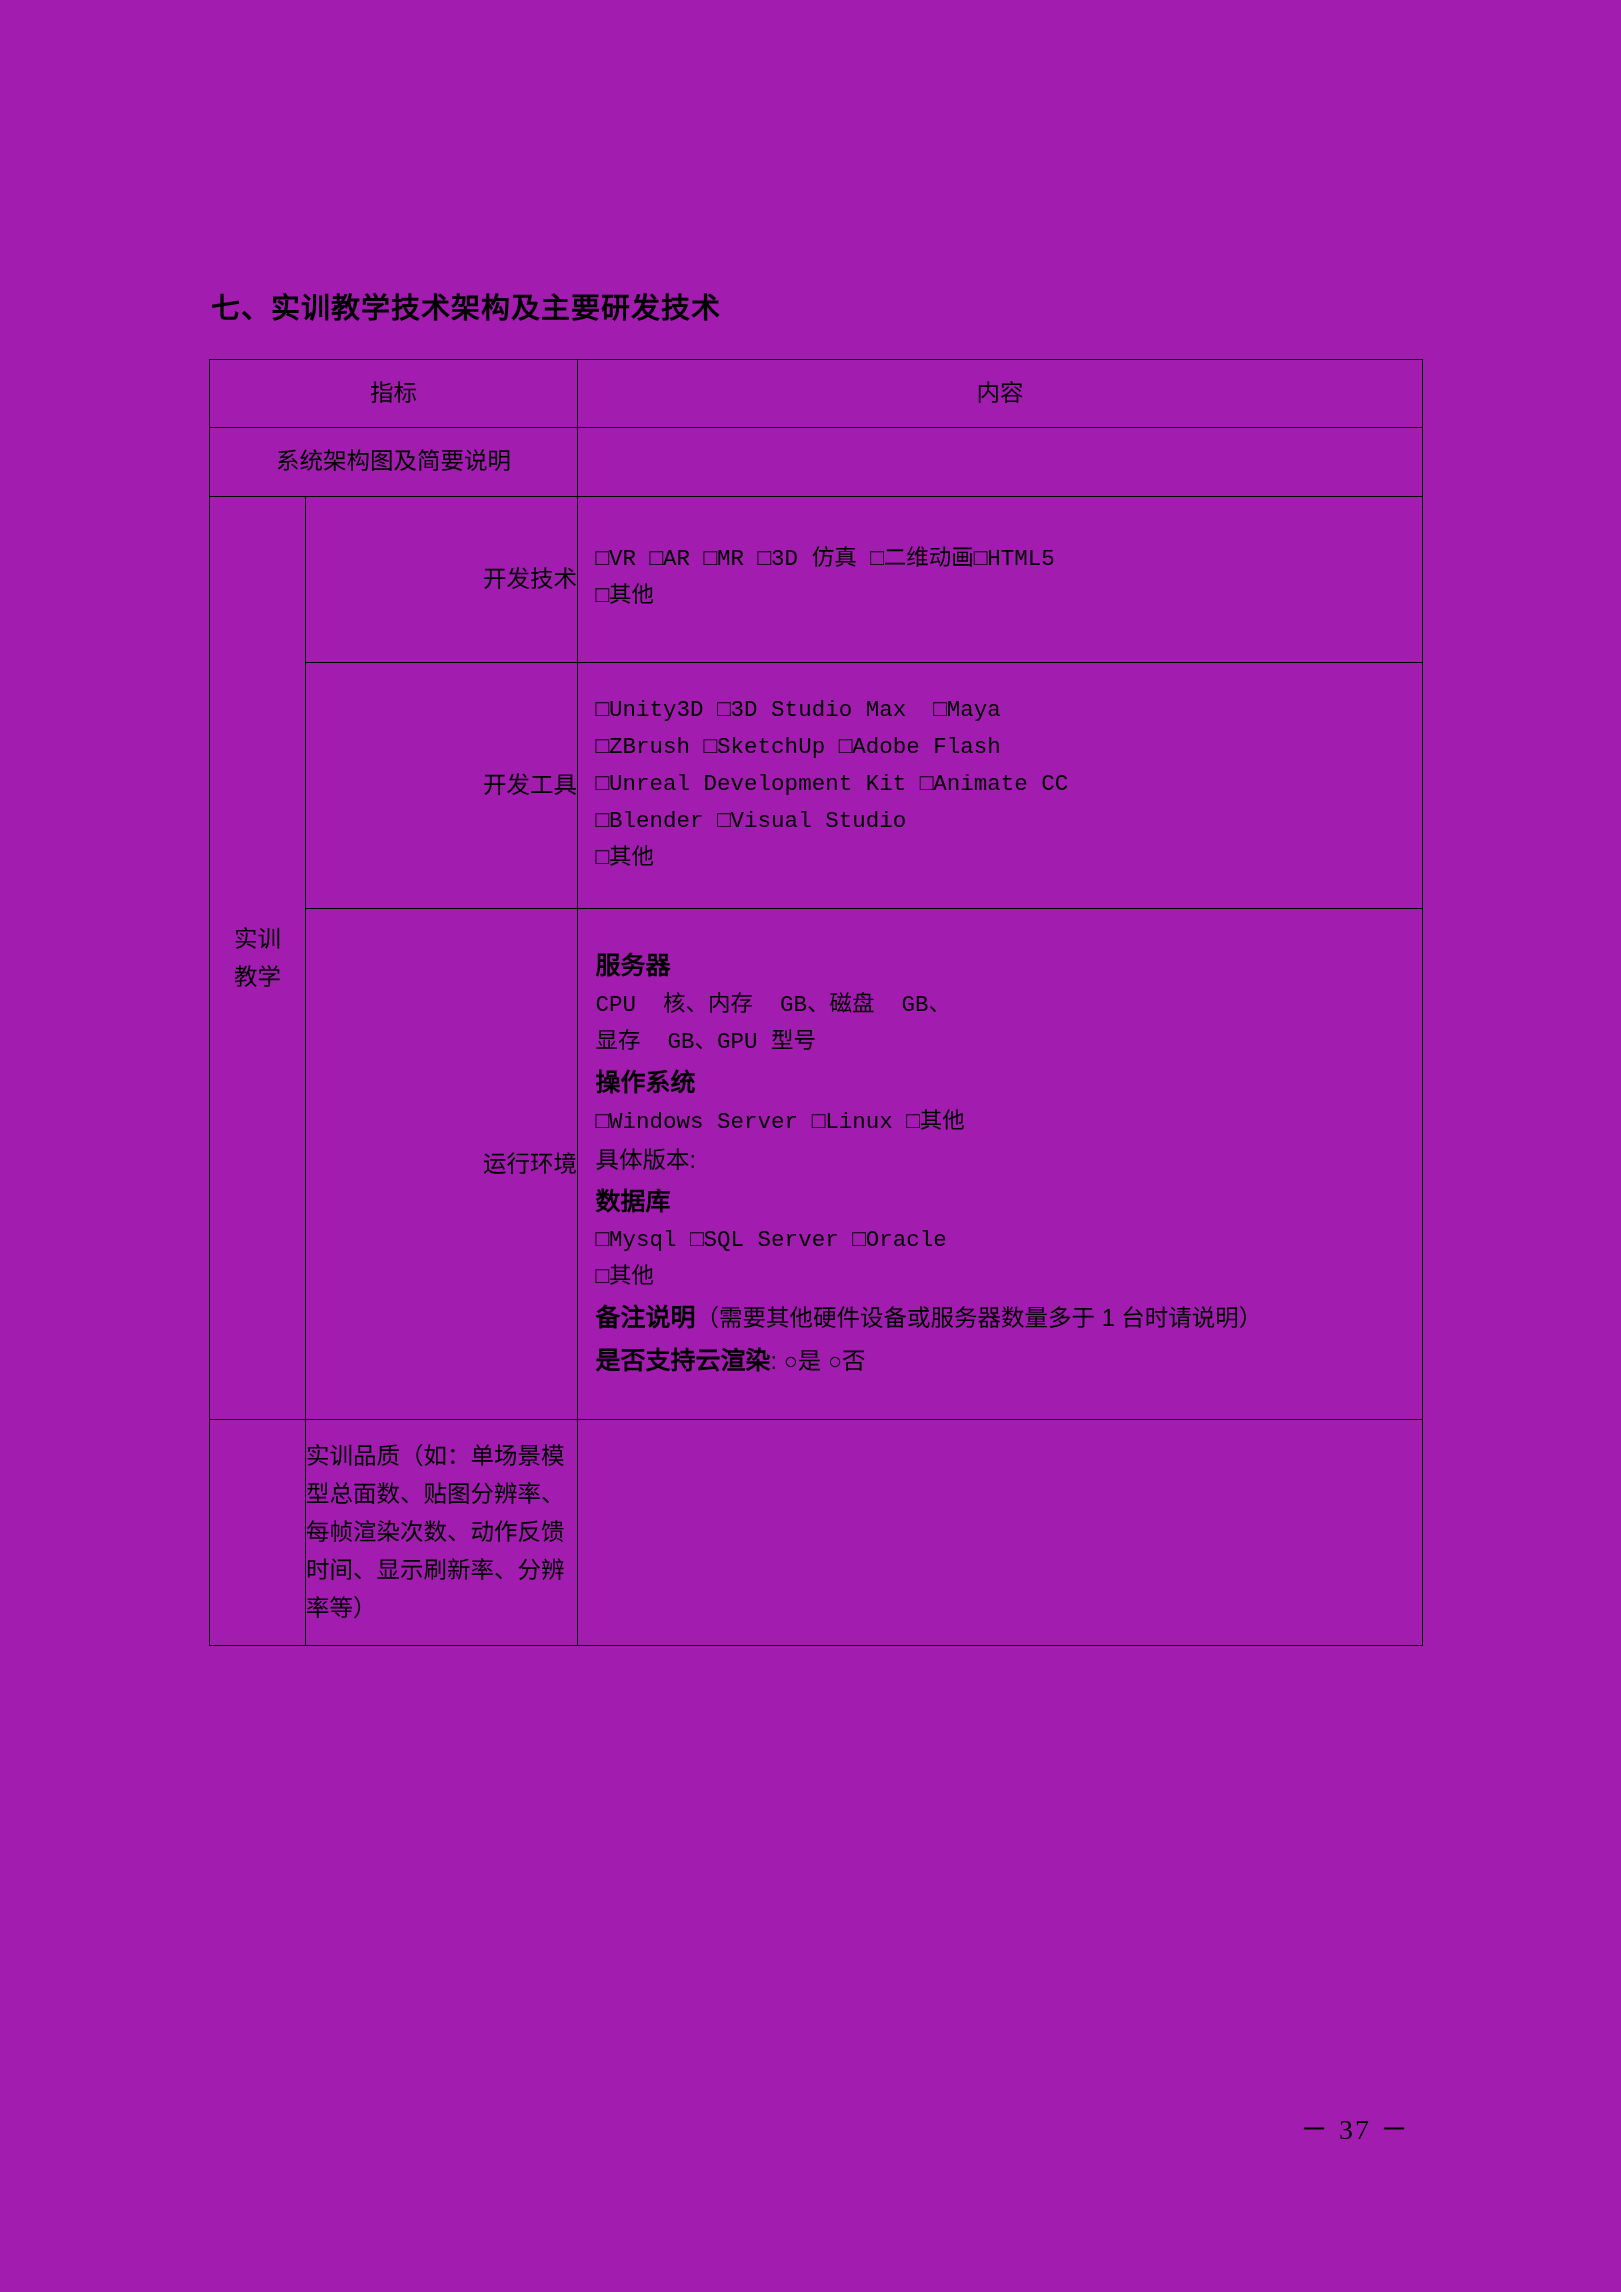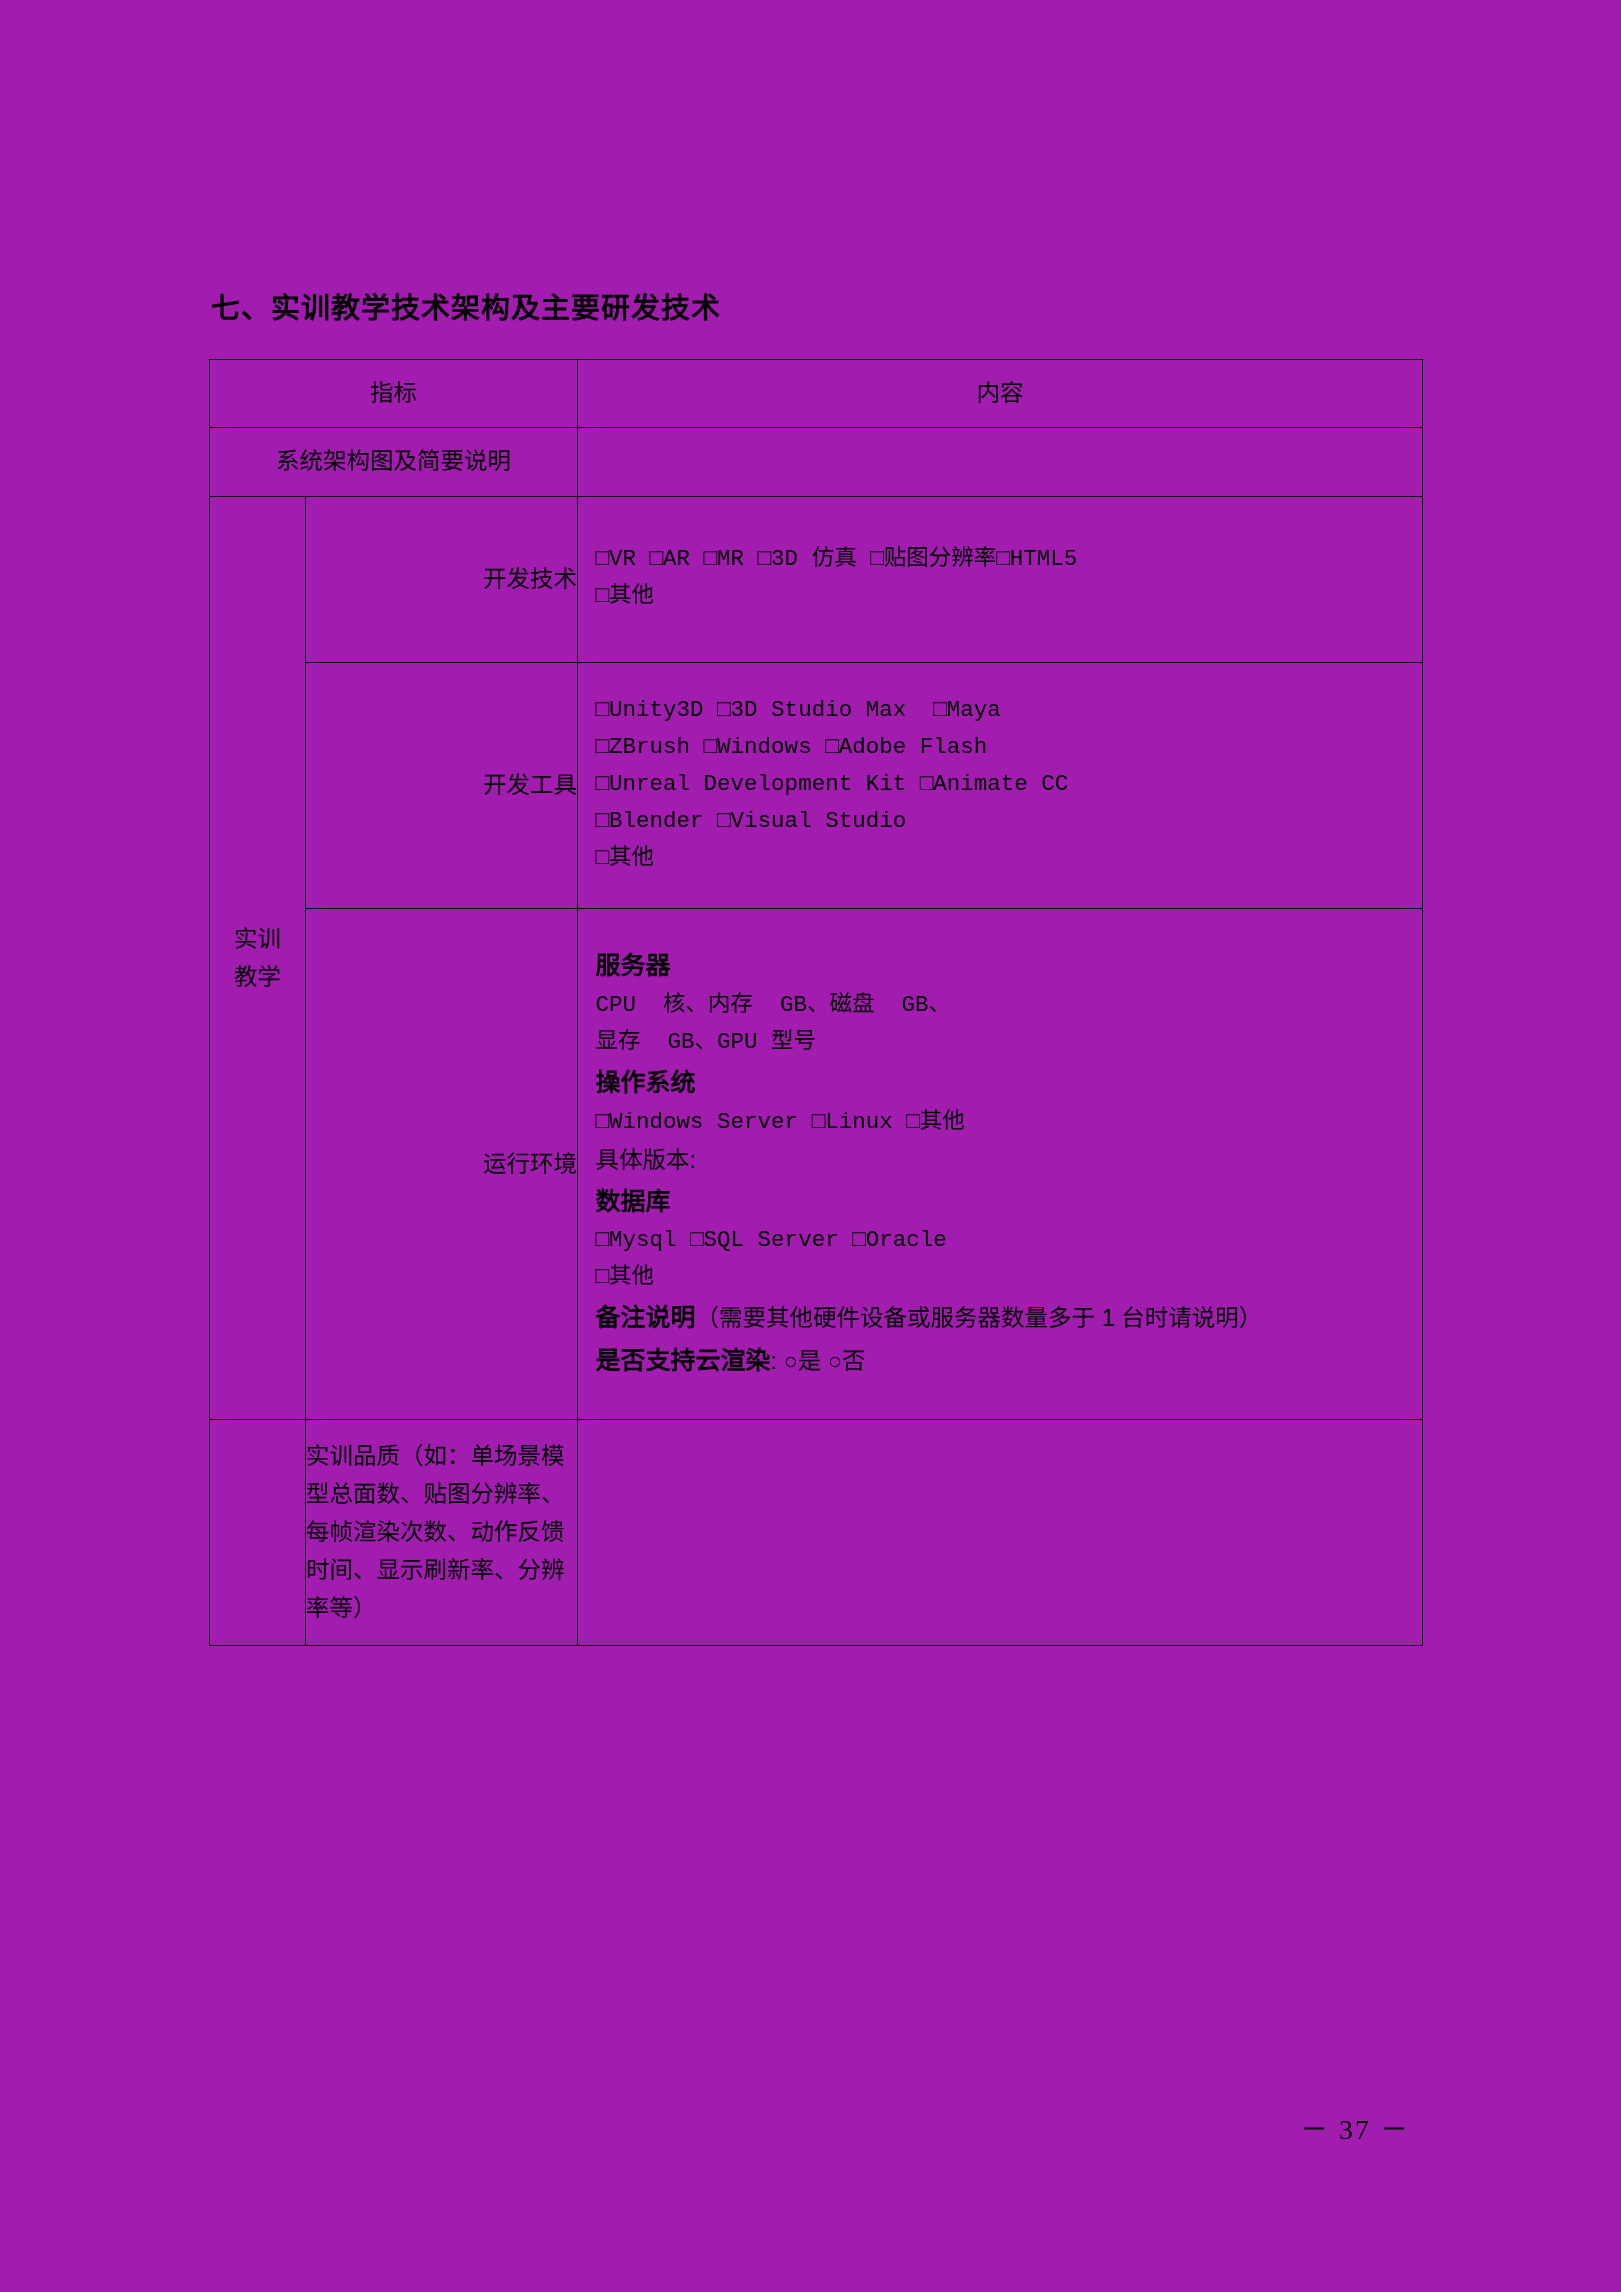--- a/index.html
+++ b/index.html
@@ -128,30 +128,30 @@
 
         <tr>
           <td colspan="2" class="c-hdr">系统架构图及简要说明</td>
           <td style="height:61px"></td>
         </tr>
 
         <tr>
           <td rowspan="3" class="rowlabel-sans label-vert">实训<br>教学</td>
           <td class="cell-center" style="height:165px">开发技术</td>
           <td class="pad">
-            <div class="mono-line">□VR □AR □MR □3D 仿真 □贴图分辨率□HTML5</div>
+            <div class="mono-line">□VR □AR □MR □3D 仿真 □二维动画□HTML5</div>
             <div class="mono-line">□其他</div>
           </td>
         </tr>
 
         <tr>
           <td class="cell-center" style="height:245px">开发工具</td>
           <td class="pad">
             <div class="mono-line">□Unity3D □3D Studio Max  □Maya</div>
-            <div class="mono-line">□ZBrush □Windows □Adobe Flash</div>
+            <div class="mono-line">□ZBrush □SketchUp □Adobe Flash</div>
             <div class="mono-line">□Unreal Development Kit □Animate CC</div>
             <div class="mono-line">□Blender □Visual Studio</div>
             <div class="mono-line">□其他</div>
           </td>
         </tr>
 
         <tr>
           <td class="cell-center" style="height:510px">运行环境</td>
           <td class="pad env-block">
             <div class="bold-head">服务器</div>

